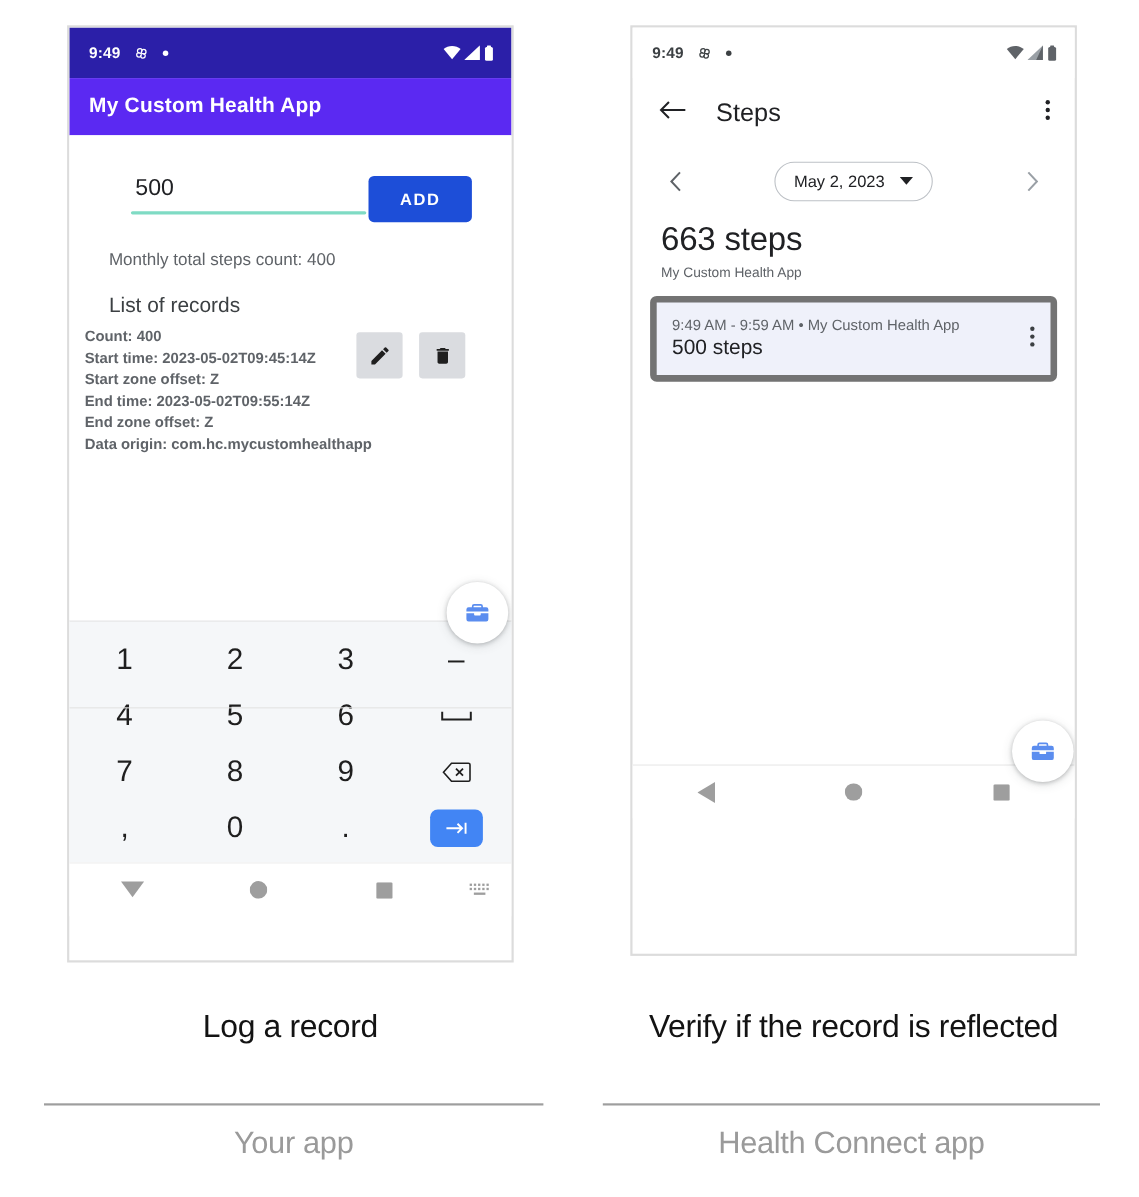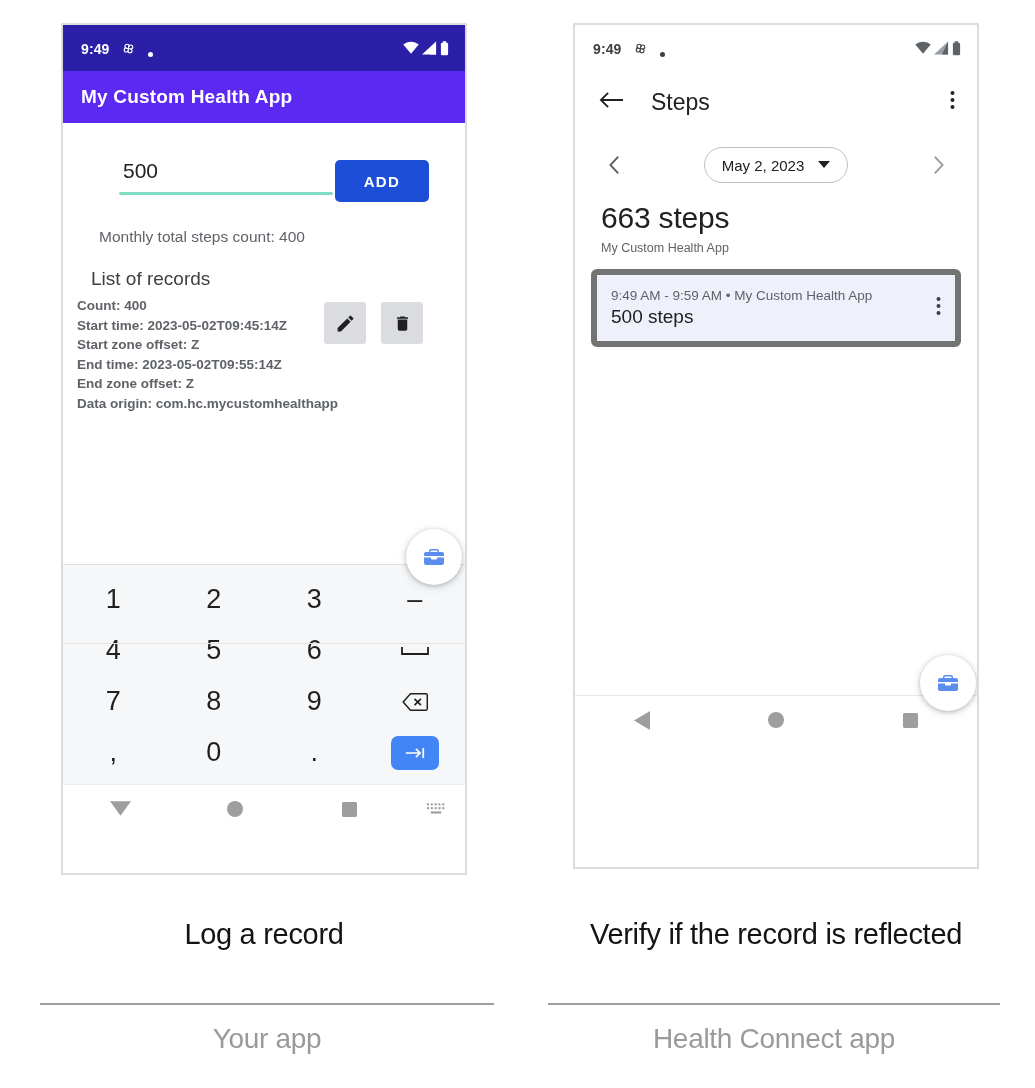--- a/index.html
+++ b/index.html
@@ -37,21 +37,21 @@
     height: 46px;
     display: flex;
     align-items: center;
     padding: 0 16px 0 18px;
     box-sizing: border-box;
     font-size: 14px;
     font-weight: bold;
   }
   .statusbar.dark  { background: #2B1FA8; color: #ffffff; }
   .statusbar.light { background: #ffffff; color: #3c4043; }
-  .sb-left { display: flex; align-items: flex-end; gap: 11px; }
+  .sb-left { display: flex; align-items: center; gap: 11px; }
   .sb-right { margin-left: auto; display: flex; align-items: center; gap: 3px; }
   .sb-clock { font-size: 14px; letter-spacing: .1px; }
   .pinwheel { display: block; }
   .sb-dot {
     width: 5px; height: 5px; border-radius: 50%;
     background: currentColor; display: block;
   }
   .sb-ico { display: block; }
 
   
@@ -107,21 +107,21 @@
     letter-spacing: 1.4px;
     font-family: inherit;
     cursor: pointer;
   }
   .monthly-total {
     padding: 26px 36px 0 36px;
     font-size: 15.5px;
     color: #5f6368;
   }
   .list-heading {
-    padding: 22px 36px 0 28px;
+    padding: 22px 36px 0 36px;
     font-size: 19px;
     color: #3c4043;
   }
 
   .record-row {
     display: flex;
     align-items: flex-start;
     padding: 6px 36px 0 14px;
     position: relative;
     font-weight: bold;

